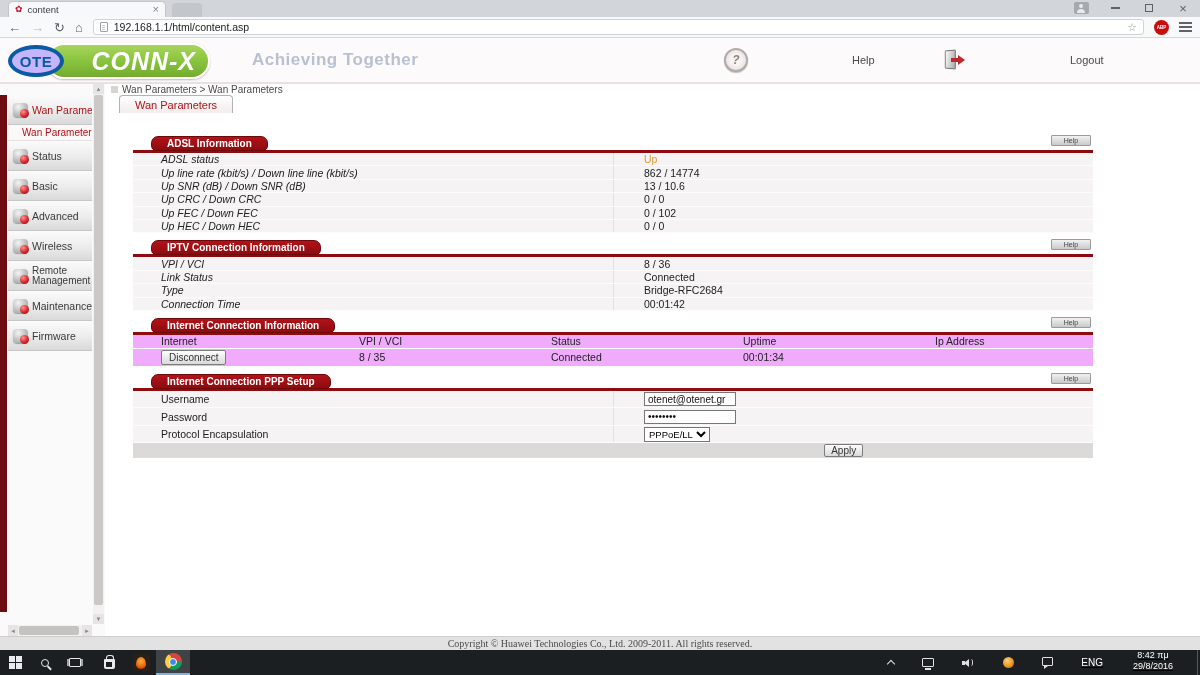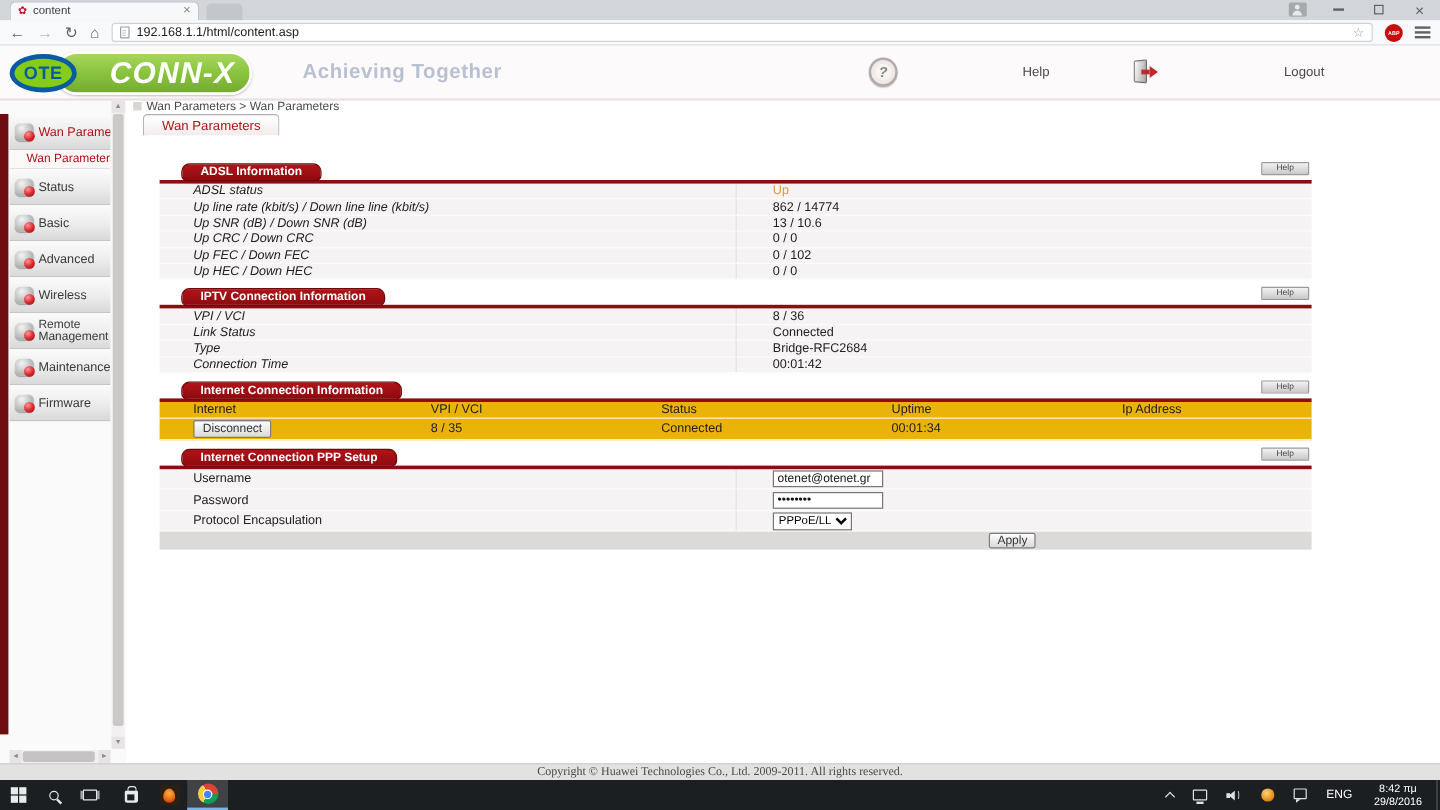--- a/index.html
+++ b/index.html
@@ -45,21 +45,21 @@
 
   
   .site-header { position:absolute; left:0; top:38px; width:1200px; height:46px; background:#fcfafa;
                  border-bottom:2px solid #e9e0e0; }
   .logo-green { position:absolute; left:46px; top:5px; width:164px; height:36px; border-radius:18px;
                 background:linear-gradient(180deg,#a8d55e 0%, #8cc63f 45%, #74ab30 100%);
                 border:2px solid #fff; box-shadow:0 1px 2px rgba(0,0,0,.25);
                 display:flex; align-items:center; justify-content:flex-end; padding-right:12px;
                 color:#fff; font-weight:bold; font-size:25px; letter-spacing:1px;font-style:italic; }
   .logo-oval { position:absolute; left:8px; top:7px; width:56px; height:32px; border-radius:50%;
-               background:#84cc16; border:4px solid #0a5aa4; display:flex; align-items:center; justify-content:center;
+               background:#c4b5fd; border:4px solid #0a5aa4; display:flex; align-items:center; justify-content:center;
                color:#0a5aa4; font-weight:bold; font-size:15px; letter-spacing:0.5px; }
   .slogan { position:absolute; left:252px; top:50%; transform:translateY(-50%); font-size:17px; font-weight:bold;
             color:#b9c0d2; letter-spacing:0.5px; }
   .qicon { position:absolute; left:724px; top:10px; width:24px; height:24px; border-radius:50%;
            border:2px solid #b3aaa9; box-shadow:inset 0 0 0 3px #efe9e8, 0 1px 1px rgba(0,0,0,.25);
            color:#8a8480; font-weight:bold; font-style:italic; font-size:12px;
            display:flex; align-items:center; justify-content:center; background:#f7f3f2; }
   .hdr-label { position:absolute; top:16px; font-size:11px; color:#4a4a4a; }
   .door { position:absolute; left:941px; top:10px; width:24px; height:24px; }
   .door .panel { position:absolute; left:3px; top:2px; width:12px; height:19px; background:linear-gradient(100deg,#fdfdfd,#a9a9a9);
@@ -111,21 +111,21 @@
              border-radius:7px 7px 5px 5px; border:1px solid #6d080b; }
   .helpbtn { position:absolute; right:2px; bottom:4px; width:40px; height:11px;
              background:linear-gradient(180deg,#f2f2f2,#c9c9c9); border:1px solid #9a9a9a; border-radius:1px;
              font-size:7px; color:#444; display:flex; align-items:center; justify-content:center; }
   .row { display:flex; align-items:stretch; height:13.4px; background:#f5f3f3; border-bottom:1px solid #fdfcfc;
          font-size:10.5px; color:#222; }
   .row .c1 { width:50%; padding-left:28px; display:flex; align-items:center;font-style:italic; }
   .row .c2 { width:50%; padding-left:30px; border-left:1px solid #e7e0e0; display:flex; align-items:center; }
   .val-up { color:#e2983b; }
 
-  .irow { display:flex; align-items:center; background:#eab308; border-bottom:1px solid #fdfcfc; font-size:10.5px; color:#222; }
+  .irow { display:flex; align-items:center; background:#f0abfc; border-bottom:1px solid #fdfcfc; font-size:10.5px; color:#222; }
   .irow.hd { height:14px; }
   .irow.dt { height:18px; }
   .irow .ic { width:20%; padding-left:34px; }
   .irow .ic:first-child { padding-left:28px; }
   .btn { font-size:10px; color:#333; background:linear-gradient(180deg,#fefefe,#d9d9d9); border:1px solid #7d7d7d;
          border-radius:2px; padding:1px 7px; font-family:"Liberation Sans",sans-serif; }
   .censored { width:44px; height:9px; opacity:.85; filter:blur(0.6px);
               background:repeating-linear-gradient(90deg,#cfc9c9 0 3px,#f0eff0 3px 6px,#bdb6b6 6px 9px); }
 
   .prow { display:flex; align-items:center; height:17.5px; background:#f5f3f3; border-bottom:1px solid #fdfcfc;
@@ -157,21 +157,21 @@
   .bag::after { content:''; position:absolute; left:2.5px; top:2.5px; width:6px; height:5px; background:#1c1f22; }
   .redapp { width:17px; height:17px; border-radius:3px; background:#2b2016; position:relative; }
   .redapp::after { content:''; position:absolute; left:3.5px; top:2.5px; width:10px; height:12px;
                    background:radial-gradient(circle at 50% 35%, #ffb23e 0%, #e86a12 55%, #b3230e 100%);
                    border-radius:50% 50% 45% 45% / 60% 60% 40% 40%; }
   .chromeslab { width:34px; height:25px; background:rgba(255,255,255,.16); border-bottom:2px solid #7ab4e8;
                 display:flex; align-items:center; justify-content:center; flex:none; }
   .chromeI { width:17px; height:17px; border-radius:50%; position:relative;
              background:conic-gradient(from -30deg, #db4437 0 120deg, #0f9d58 120deg 240deg, #ffcd40 240deg 360deg); }
   .chromeI::after { content:''; position:absolute; inset:4.5px; border-radius:50%; background:#4285f4; border:1.5px solid #fff; }
-  .tray { margin-left:auto; display:flex; align-items:center; gap:4px; }
+  .tray { margin-left:auto; display:flex; align-items:flex-start; gap:16px;text-decoration:underline; }
   .trbtn { height:25px; display:flex; align-items:center; justify-content:center; padding:0 6px; flex:none; }
   .chev { width:6px; height:6px; border-left:1.5px solid #dfe1e3; border-top:1.5px solid #dfe1e3; transform:rotate(45deg); margin-top:3px; }
   .net { width:12px; height:9px; border:1.5px solid #dfe1e3; border-radius:1px; position:relative; }
   .net::after { content:''; position:absolute; left:2px; bottom:-4px; width:6px; height:2px; background:#dfe1e3; }
   .spk { position:relative; width:13px; height:11px; }
   .spk::before { content:''; position:absolute; left:0; top:3.5px; width:3px; height:4px; background:#dfe1e3; }
   .spk::after { content:''; position:absolute; left:2px; top:1.5px; border-right:5px solid #dfe1e3;
                 border-top:4px solid transparent; border-bottom:4px solid transparent; }
   .spk .wave { position:absolute; right:2px; top:2px; width:4px; height:7px; border-right:1.5px solid #dfe1e3; border-radius:50%; }
   .odot { width:11px; height:11px; border-radius:50%; background:radial-gradient(circle at 40% 35%, #ffd27a, #e89018 60%, #b56708); }

